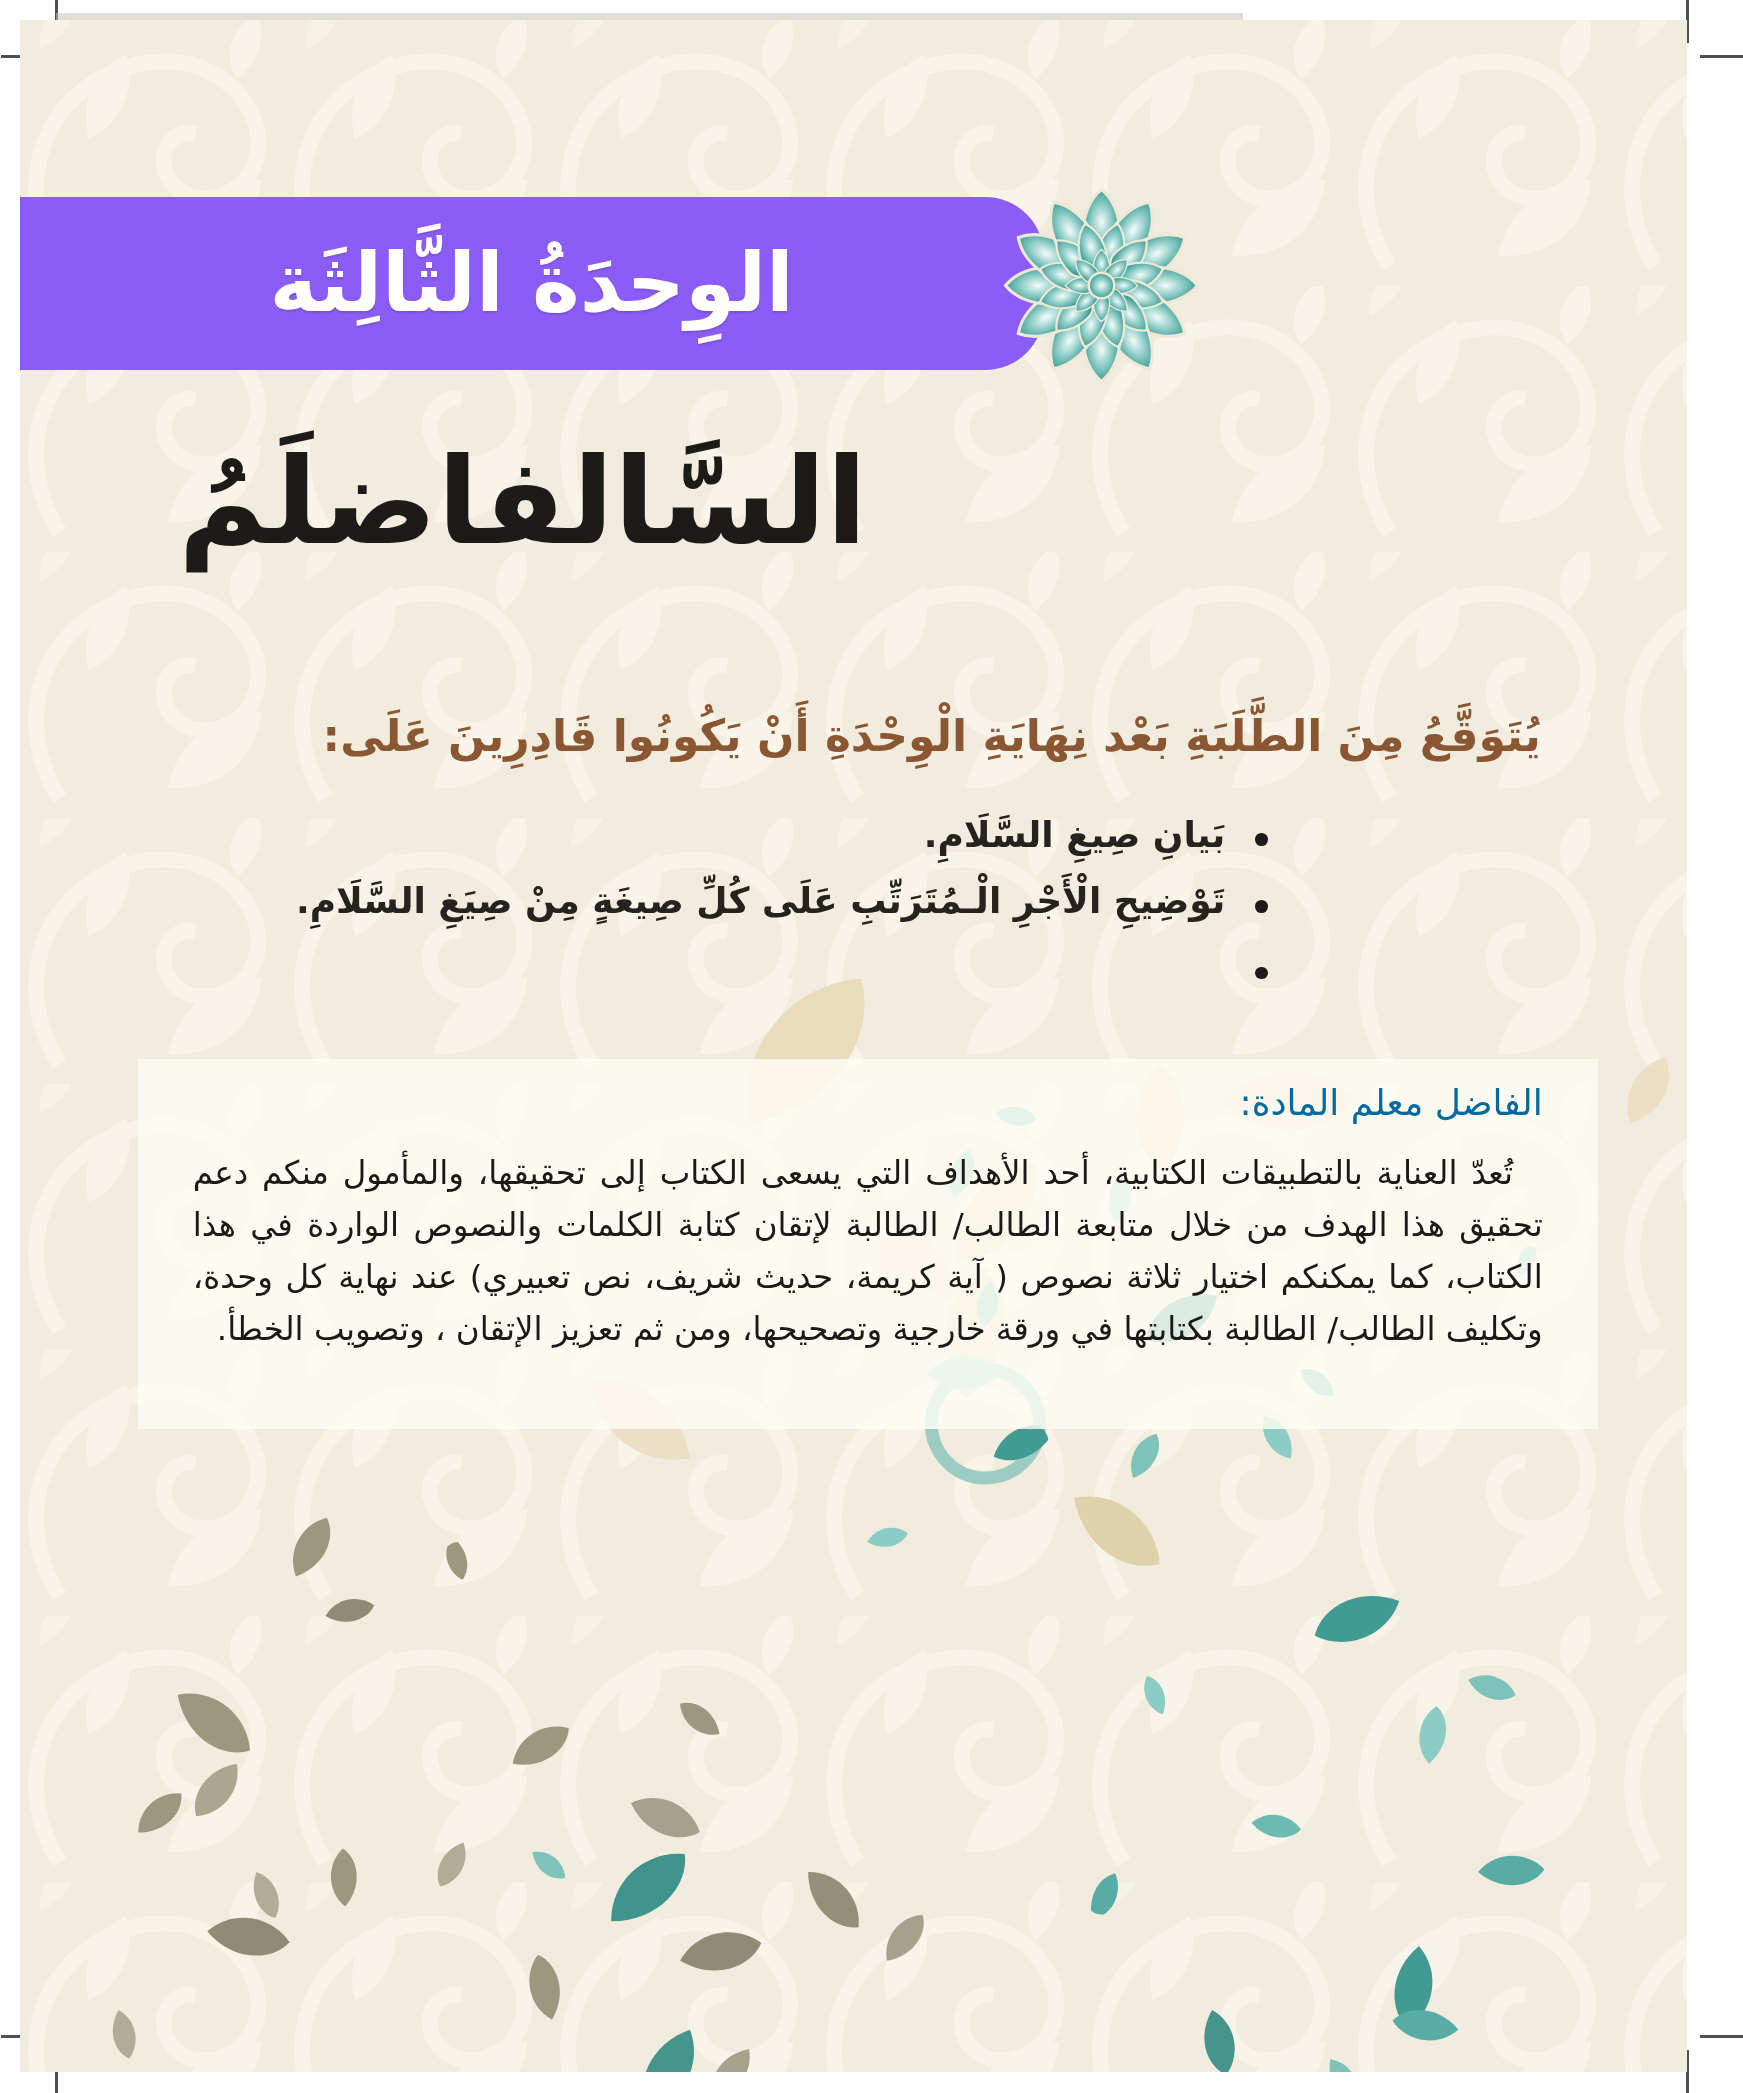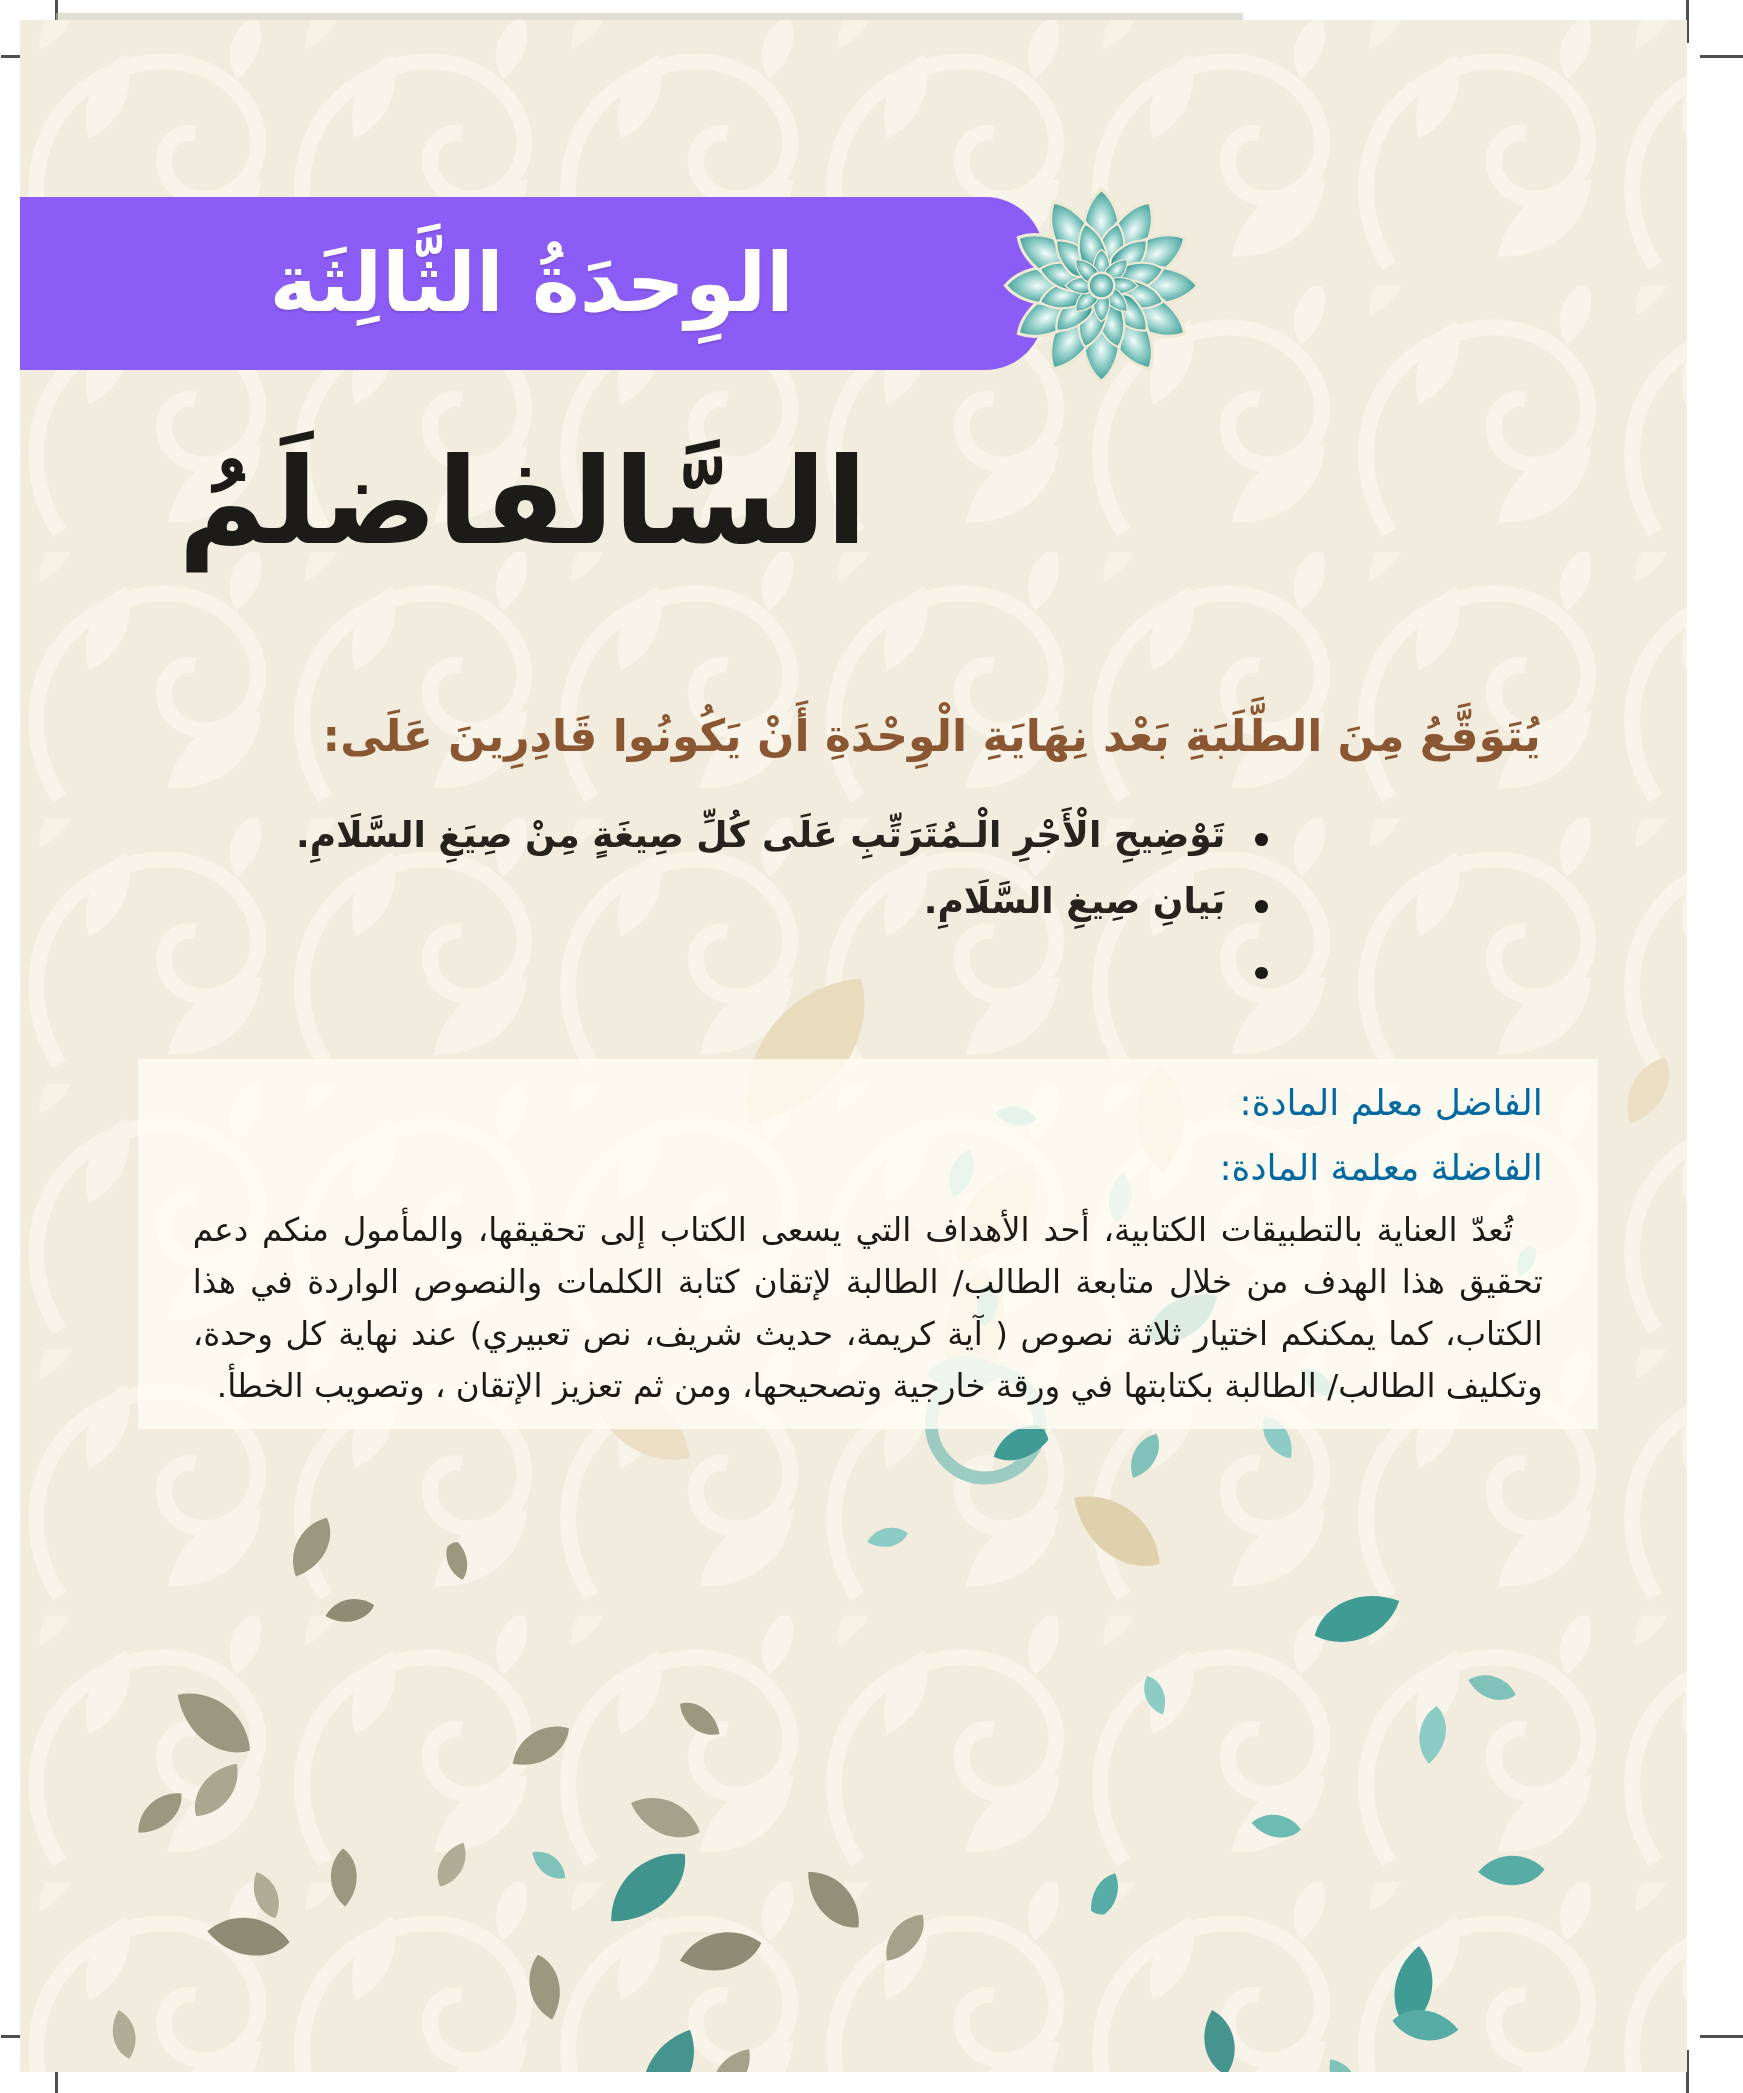--- a/index.html
+++ b/index.html
@@ -191,32 +191,31 @@
       </g>
     </svg>
 
     <div class="unit-title">السَّالفاضلَمُ</div>
 
     <div class="obj-heading">يُتَوَقَّعُ مِنَ الطَّلَبَةِ بَعْد نِهَايَةِ الْوِحْدَةِ أَنْ يَكُونُوا قَادِرِينَ عَلَى:</div>
 
     <div class="objectives">
       <div class="obj-item">
         <span class="obj-dot"></span>
-        <span>تَوْضِيحِ الْأَجْرِ الْـمُتَرَتِّبِ عَلَى كُلِّ صِيغَةٍ مِنْ صِيَغِ السَّلَامِ.</span>
+        <span>بَيانِ صِيغِ السَّلَامِ.</span>
       </div>
       <div class="obj-item">
         <span class="obj-dot"></span>
-        <span>بَيانِ صِيغِ السَّلَامِ.</span>
+        <span>تَوْضِيحِ الْأَجْرِ الْـمُتَرَتِّبِ عَلَى كُلِّ صِيغَةٍ مِنْ صِيَغِ السَّلَامِ.</span>
       </div>
       <div class="obj-item">
         <span class="obj-dot"></span>
       </div>
     </div>
 
     <div class="note-box">
       <div class="note-red">الفاضل معلم المادة:</div>
-      <div class="note-red second">الفاضلة معلمة المادة:</div>
       <p class="note-body">تُعدّ العناية بالتطبيقات الكتابية، أحد الأهداف التي يسعى الكتاب إلى تحقيقها، والمأمول منكم دعم تحقيق هذا الهدف من خلال متابعة الطالب/ الطالبة لإتقان كتابة الكلمات والنصوص الواردة في هذا الكتاب، كما يمكنكم اختيار ثلاثة نصوص ( آية كريمة، حديث شريف، نص تعبيري) عند نهاية كل وحدة، وتكليف الطالب/ الطالبة بكتابتها في ورقة خارجية وتصحيحها، ومن ثم تعزيز الإتقان ، وتصويب الخطأ.</p>
     </div>
 
   </div>
 </div>
 
 
 </body></html>

